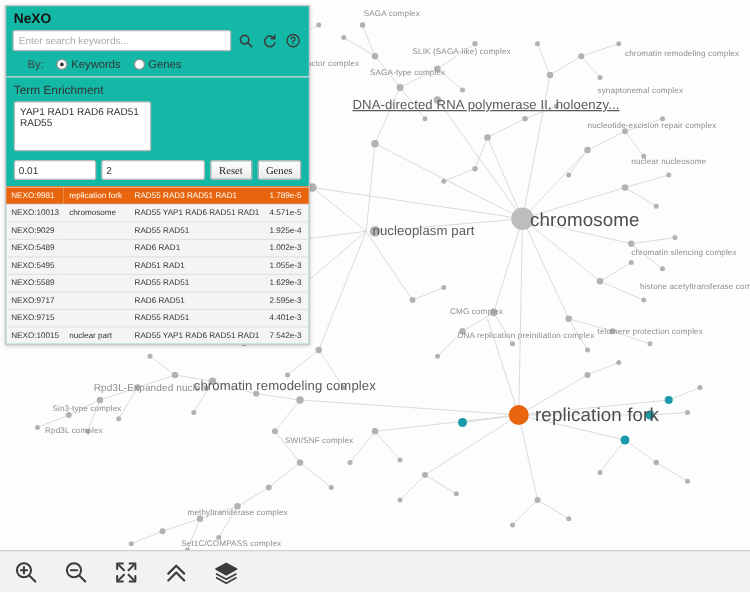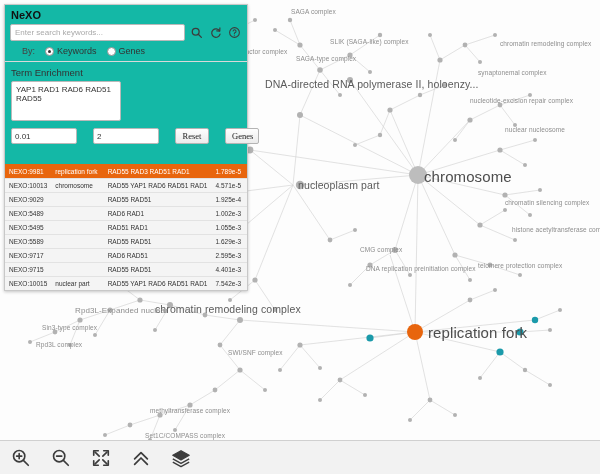--- a/index.html
+++ b/index.html
@@ -136,22 +136,22 @@
     font-size: 8px;
     color: #333;
     padding: 3px 4px;
     overflow: hidden;
     font-family: "Liberation Sans", sans-serif;
     resize: none;
   }
   .params-row {
     display: flex;
     align-items: flex-start;
-    gap: 16px;
-    padding: 0 6px 20px 6px;
+    gap: 4px;
+    padding: 0 6px 5px 6px;
   }
   .param-input {
     width: 66px;
     height: 16px;
     border: 1px solid #b9b9b9;
     background: #fff;
     border-radius: 2px;
     font-size: 8px;
     padding: 0 3px;
     color: #333;
@@ -470,21 +470,21 @@
         <circle cx="500" cy="352" r="3.6" fill="#1b9aaa"></circle>
         <circle cx="520" cy="332" r="3.6" fill="#1b9aaa"></circle>
         <circle cx="535" cy="320" r="3.2" fill="#1b9aaa"></circle>
       </g>
     </svg>
 
     <div class="net-label big" style="left:424px; top:168px;">chromosome</div>
     <div class="net-label big" style="left:428px; top:324px;">replication fork</div>
     <div class="net-label mid" style="left:298px; top:179px;">nucleoplasm part</div>
     <div class="net-label mid" style="left:155px; top:303px;">chromatin remodeling complex</div>
-    <div class="net-label mid" style="left:265px; top:78px;">DNA-directed RNA polymerase II, holoenzy...</div>
+    <div class="net-label mid" style="left:282px; top:78px;text-decoration:underline;">DNA-directed RNA polymerase II, holoenzy...</div>
 
     <div class="net-label sm" style="left:291px; top:8px;">SAGA complex</div>
     <div class="net-label sm" style="left:296px; top:55px;">SAGA-type complex</div>
     <div class="net-label sm" style="left:205px; top:48px;">transcription factor complex</div>
     <div class="net-label sm" style="left:330px; top:38px;">SLIK (SAGA-like) complex</div>
     <div class="net-label sm" style="left:500px; top:40px;">chromatin remodeling complex</div>
     <div class="net-label sm" style="left:478px; top:69px;">synaptonemal complex</div>
     <div class="net-label sm" style="left:470px; top:97px;">nucleotide-excision repair complex</div>
     <div class="net-label sm" style="left:505px; top:126px;">nuclear nucleosome</div>
     <div class="net-label sm" style="left:505px; top:199px;">chromatin silencing complex</div>

